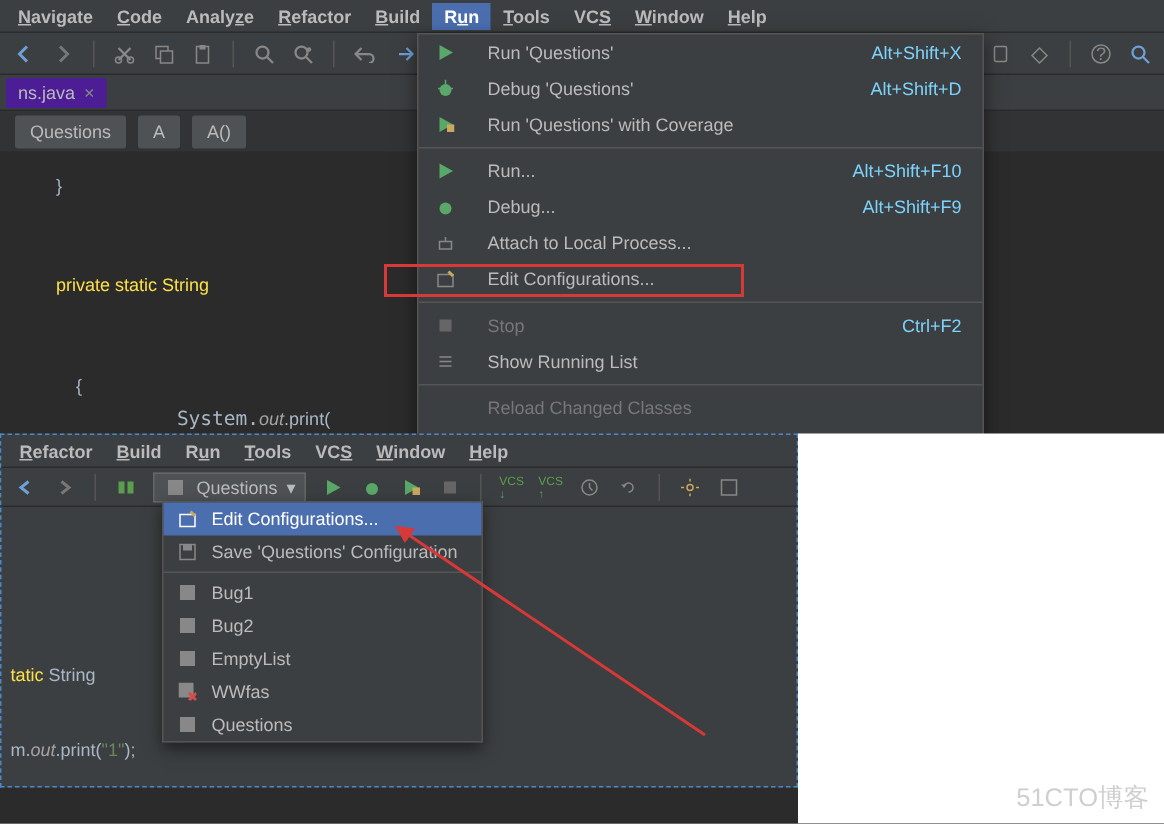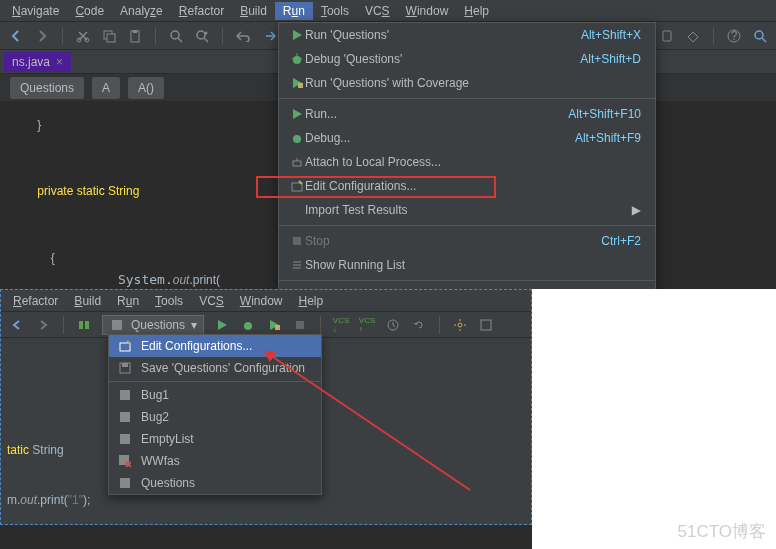--- a/index.html
+++ b/index.html
@@ -1,34 +1,34 @@
 <!DOCTYPE html>
 <html><head>
 <meta charset="utf-8">
 <style>
   * { margin: 0; padding: 0; box-sizing: border-box; font-family: 'Segoe UI', Arial, sans-serif; font-size: 12px; }
   body { background: #fff; width: 776px; height: 549px; position: relative; overflow: hidden; }
   .ide { background: #3c3f41; color: #bbbbbb; width: 776px; height: 549px; position: relative; }
   .menubar { display: flex; height: 22px; align-items: center; padding: 0 4px; background: #3c3f41; border-bottom: 1px solid #2b2b2b; }
-  .menubar span { padding: 2px 8px; color: #bbbbbb; cursor: default; }
+  .menubar span { padding: 2px 8px; color: #bbbbbb; cursor: default; font-weight: bold; }
   .menubar span.active { background: #4b6eaf; color: #fff; }
   .menubar span u { text-decoration: underline; }
   .toolbar { display: flex; height: 28px; align-items: center; padding: 0 8px; gap: 10px; background: #3c3f41; border-bottom: 1px solid #2b2b2b; }
   .toolbar .sep { width: 1px; height: 18px; background: #555; margin: 0 2px; }
   .toolbar svg { display: block; }
   .tabbar { display: flex; height: 24px; align-items: center; background: #3c3f41; padding-left: 4px; border-bottom: 1px solid #2b2b2b; }
   .tab { background: #4c1d95; color: #bbbbbb; padding: 3px 8px; border-radius: 2px 2px 0 0; display: flex; gap: 6px; align-items: center; }
   .tab .x { color: #888; }
   .crumbs { display: flex; height: 28px; align-items: center; padding: 0 10px; gap: 8px; background: #313335; border-bottom: 1px solid #2b2b2b; }
   .crumb { background: #4e5254; padding: 4px 10px; border-radius: 2px; color: #bbbbbb; }
   .code { font-family: 'Consolas', monospace; font-size: 13px; padding: 12px 0 0 24px; line-height: 1.7; color: #a9b7c6; background: #2b2b2b; height: calc(100% - 102px); white-space: pre; }
   .kw { color: #fde047; } .str { color: #6a8759; } .field { color: #a3a3a3; font-style: italic; } .mth { color: #ffc66d; }
   
   .popup { position: absolute; top: 22px; left: 278px; width: 378px; background: #3c3f41; border: 1px solid #555; box-shadow: 0 4px 12px rgba(0,0,0,.5); z-index: 20; }
-  .popup-item { display: flex; align-items: center; padding: 4px 14px 4px 10px; gap: 0; color: #bbbbbb; }
+  .popup-item { display: flex; align-items: center; padding: 4px 14px 4px 10px; gap: 20px; color: #bbbbbb; }
   .popup-item.disabled { color: #777; }
   .popup-item .lbl { flex: 1; }
   .popup-item .sc { color: #7dd3fc; }
   .popup-sep { height: 1px; background: #555; margin: 3px 0; }
   .icon-sq { width: 16px; height: 16px; display: flex; align-items: center; justify-content: center; }
   .redbox { position: absolute; border: 2px solid #d73838; pointer-events: none; z-index: 21; }
   
   .overlay2 { position: absolute; top: 289px; left: 0; width: 532px; height: 236px; background: #3c3f41; border: 1px dashed #4a88c7; z-index: 30; }
   .overlay2 .menubar { font-size: 11px; }
   .overlay2 .popup2 { position: absolute; top: 44px; left: 107px; width: 214px; background: #3c3f41; border: 1px solid #555; box-shadow: 0 4px 10px rgba(0,0,0,.5); }
@@ -235,25 +235,20 @@
     </div>
     <div class="popup-item">
       <span class="icon-sq">
           <svg width="12" height="12">
             <rect x="1" y="3" width="10" height="8" fill="none" stroke="#888"></rect>
             <path d="M8 1 L11 4" stroke="#c9a85f" stroke-width="2"></path>
           </svg>
         </span>
       <span class="lbl">Edit Configurations...</span>
     </div>
-    <div class="popup-item">
-      <span class="icon-sq"></span>
-      <span class="lbl">Import Test Results</span>
-      <span>▶</span>
-    </div>
     <div class="popup-sep"></div>
     <div class="popup-item disabled">
       <span class="icon-sq">
           <svg width="12" height="12">
             <rect x="2" y="2" width="8" height="8" fill="#666"></rect>
           </svg>
         </span>
       <span class="lbl">Stop</span>
       <span class="sc">Ctrl+F2</span>
     </div>

